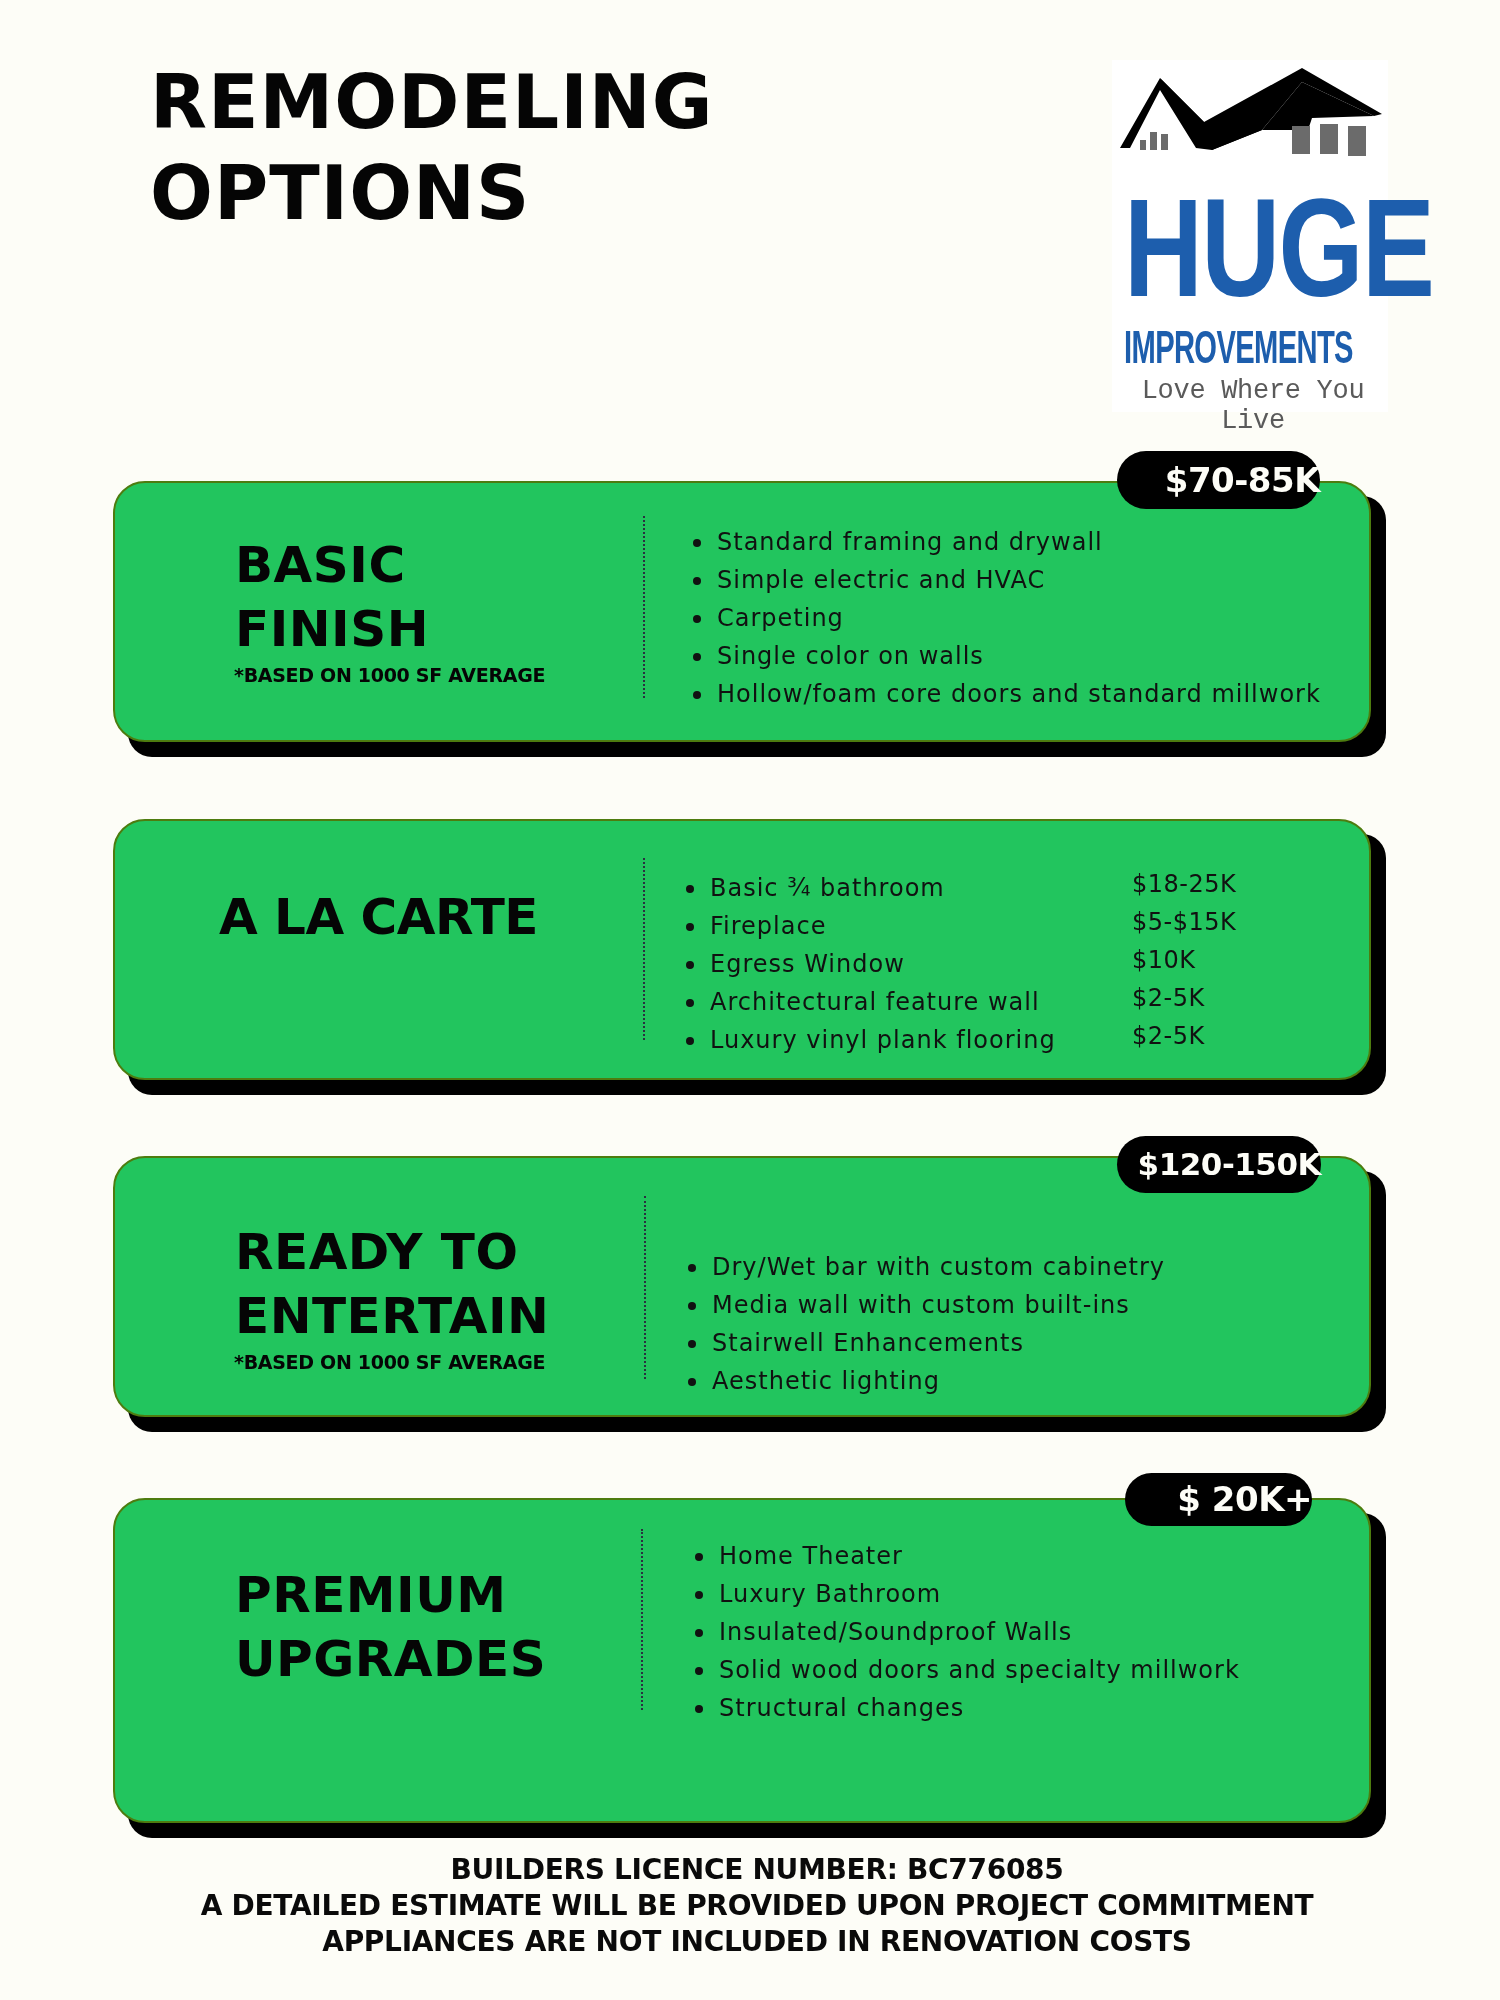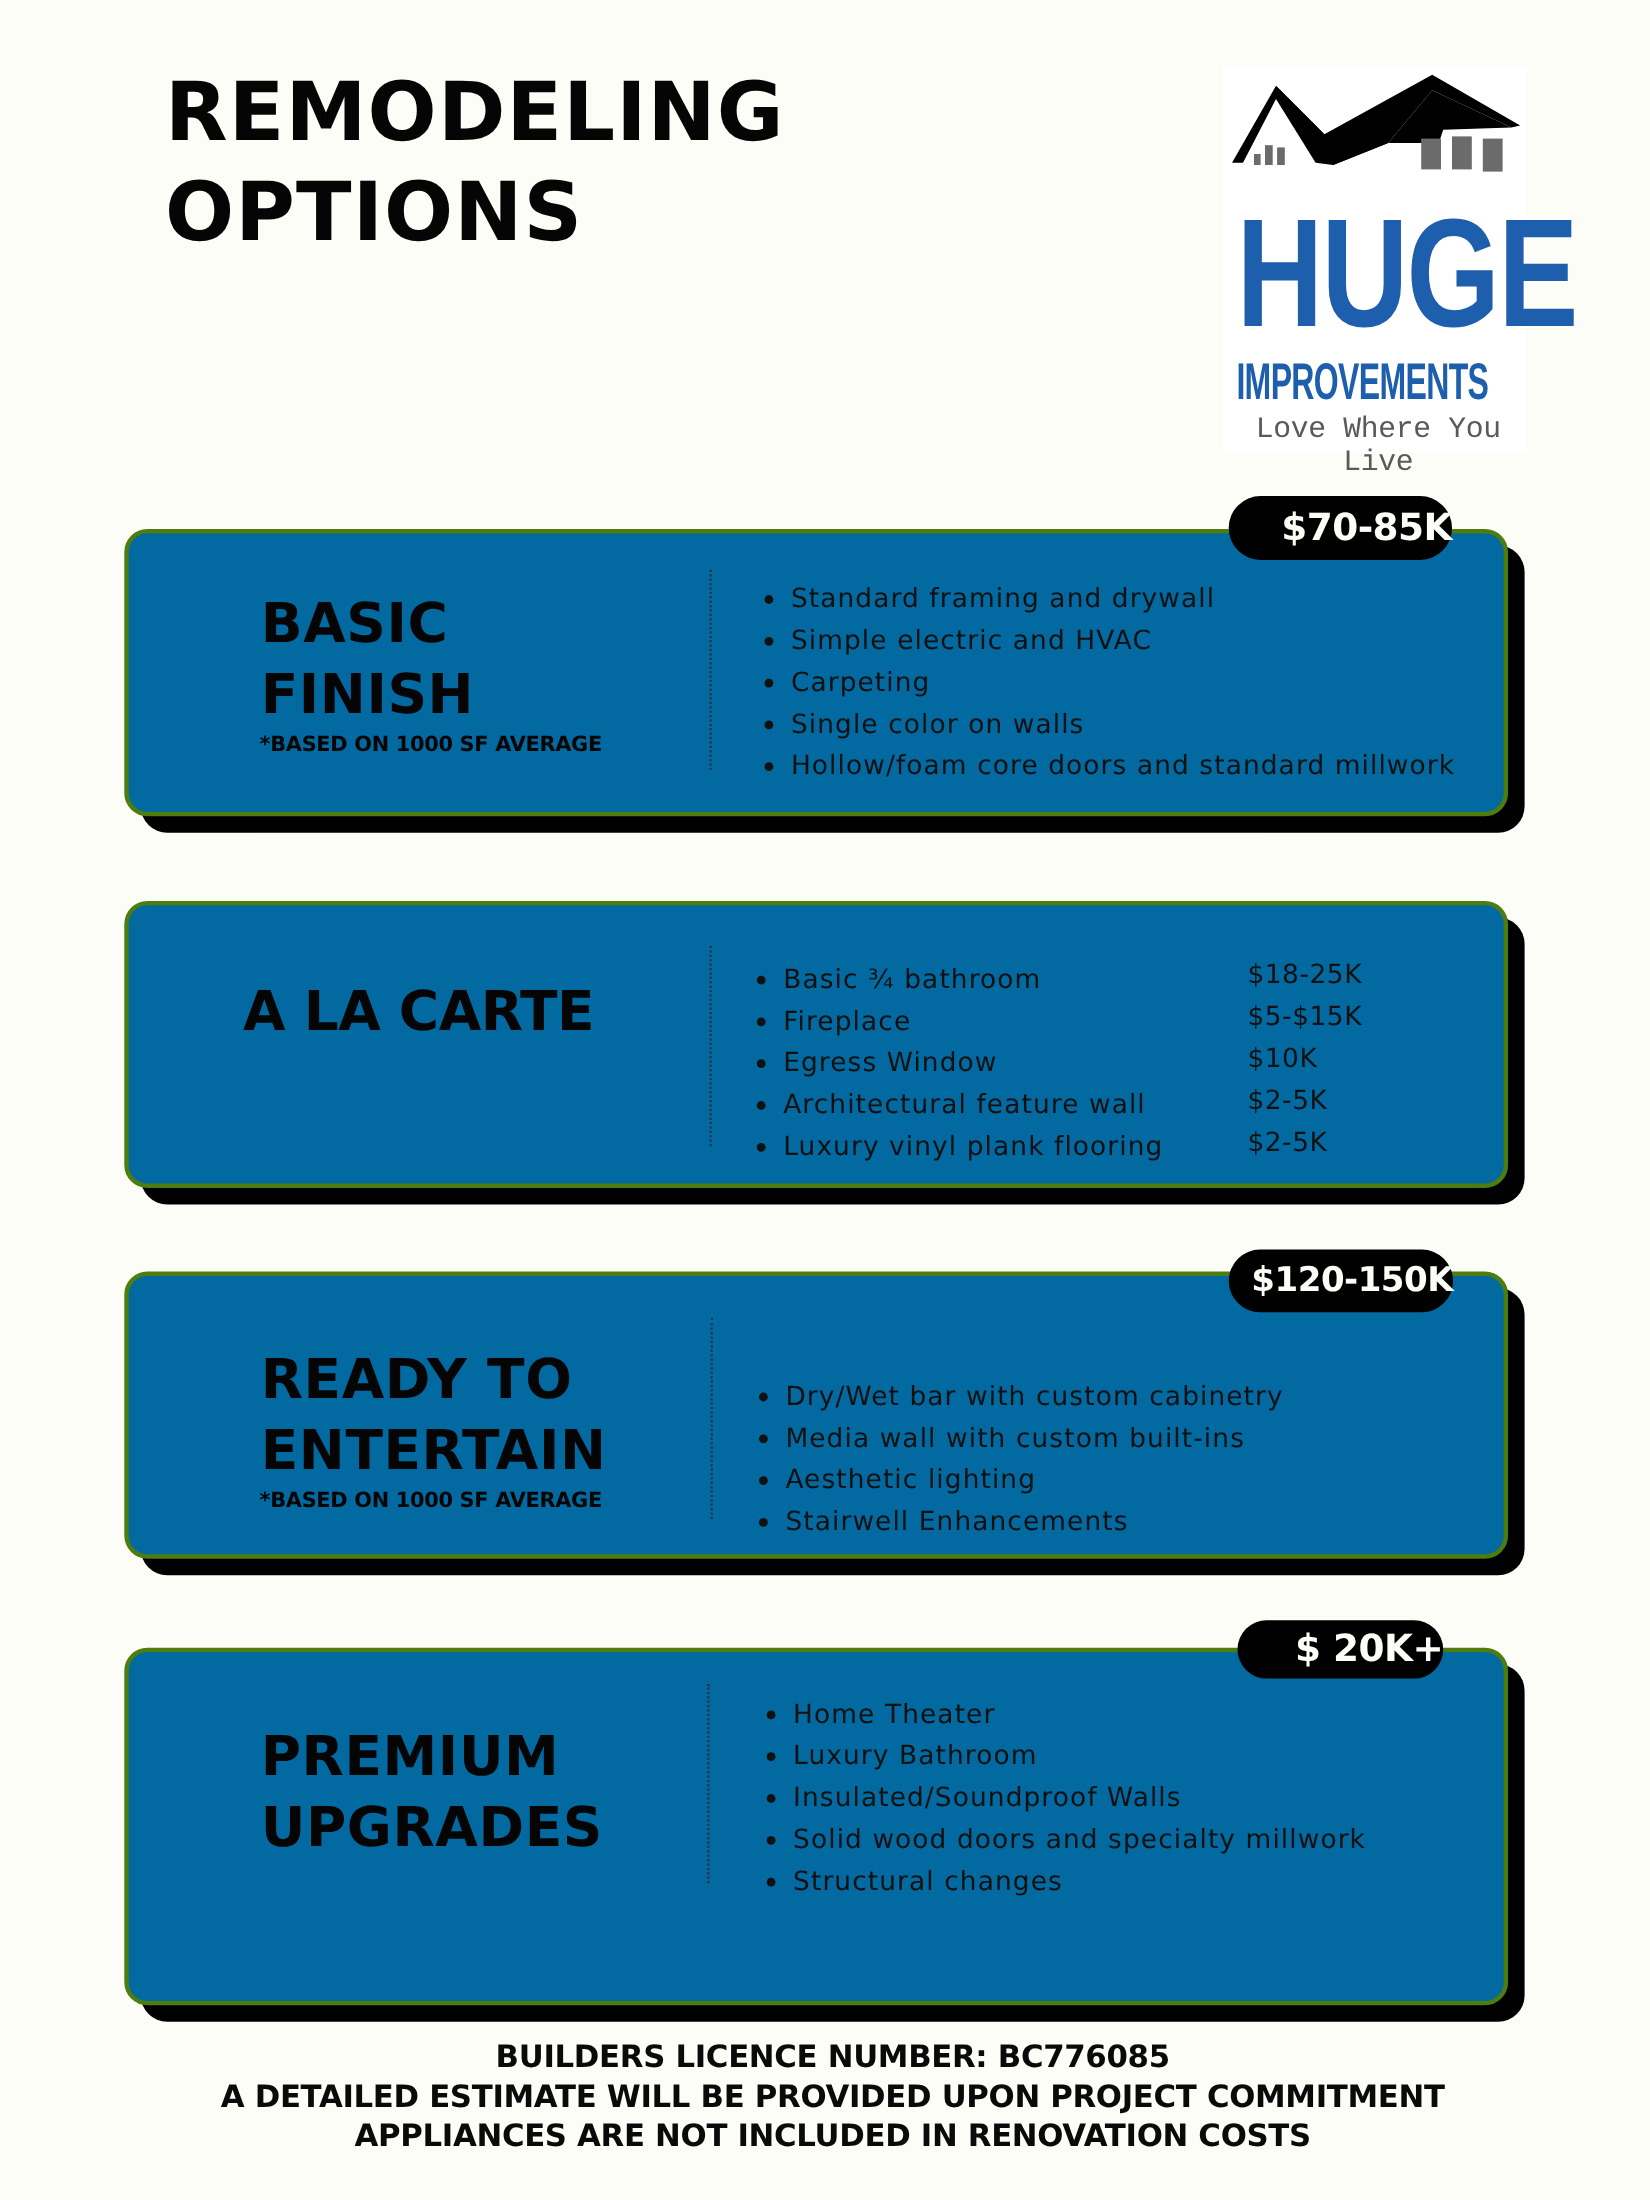--- a/index.html
+++ b/index.html
@@ -39,21 +39,21 @@
   }
 
   
   .card-wrap { position: absolute; left: 113px; width: 1258px; }
   .card-shadow {
     position: absolute; left: 15px; top: 15px; right: -15px; bottom: -15px;
     background: #000; border-radius: 24px;
   }
   .card {
     position: absolute; left: 0; top: 0; right: 0; bottom: 0;
-    background: #0369a1; border: 4px solid #4d7c0f; border-radius: 21px; box-sizing: border-box;
+    background: #22c55e; border: 2px solid #4d7c0f; border-radius: 32px; box-sizing: border-box;
   }
   .card-heading {
     position: absolute; left: 120px; margin: 0;
     font-family: "DejaVu Sans", sans-serif; font-weight: bold;
     font-size: 50px; line-height: 64px; color: #050505; letter-spacing: 0.5px;
   }
   .card-heading span { display: block; }
   .card-note {
     position: absolute; left: 119px;
     font-family: "DejaVu Sans", sans-serif; font-weight: bold;
@@ -155,22 +155,22 @@
   <div class="card">
     <h2 class="card-heading" style="top:62px;">
       <span>READY TO</span>
       <span>ENTERTAIN</span>
     </h2>
     <div class="card-note" style="top:193px;">*BASED ON 1000 SF AVERAGE</div>
     <div class="divider" style="top:38px;height:183px;left:529px;"></div>
     <ul class="features" style="left:597px;top:54px;margin-top:36px;">
       <li><span class="dot"></span><span>Dry/Wet bar with custom cabinetry</span></li>
       <li><span class="dot"></span><span>Media wall with custom built-ins</span></li>
+      <li><span class="dot"></span><span>Stairwell Enhancements</span></li>
       <li><span class="dot"></span><span>Aesthetic lighting</span></li>
-      <li><span class="dot"></span><span>Stairwell Enhancements</span></li>
     </ul>
   </div>
 </section>
 <div class="badge" style="left:1117px;top:1136px;width:204px;height:57px;line-height:57px;font-size:31px;">$120-150K</div>
 
 <section class="card-wrap" style="top:1498px;height:325px;">
   <div class="card-shadow"></div>
   <div class="card">
     <h2 class="card-heading" style="top:63px;">
       <span>PREMIUM</span>

